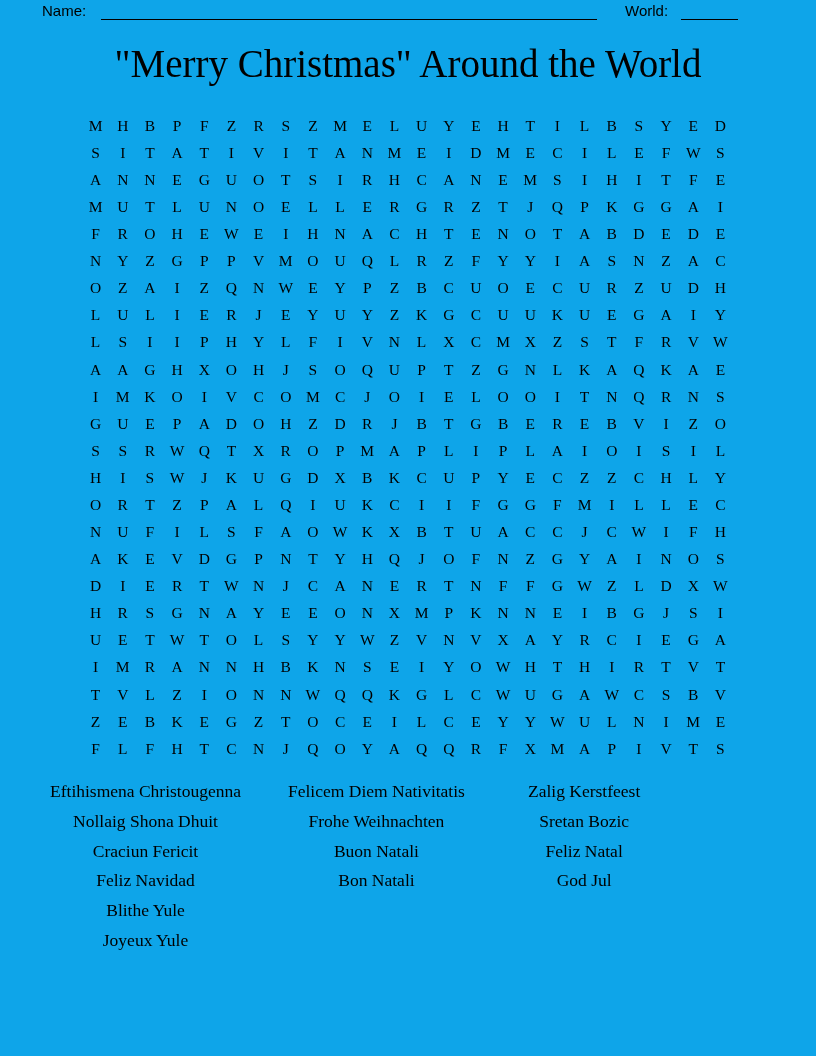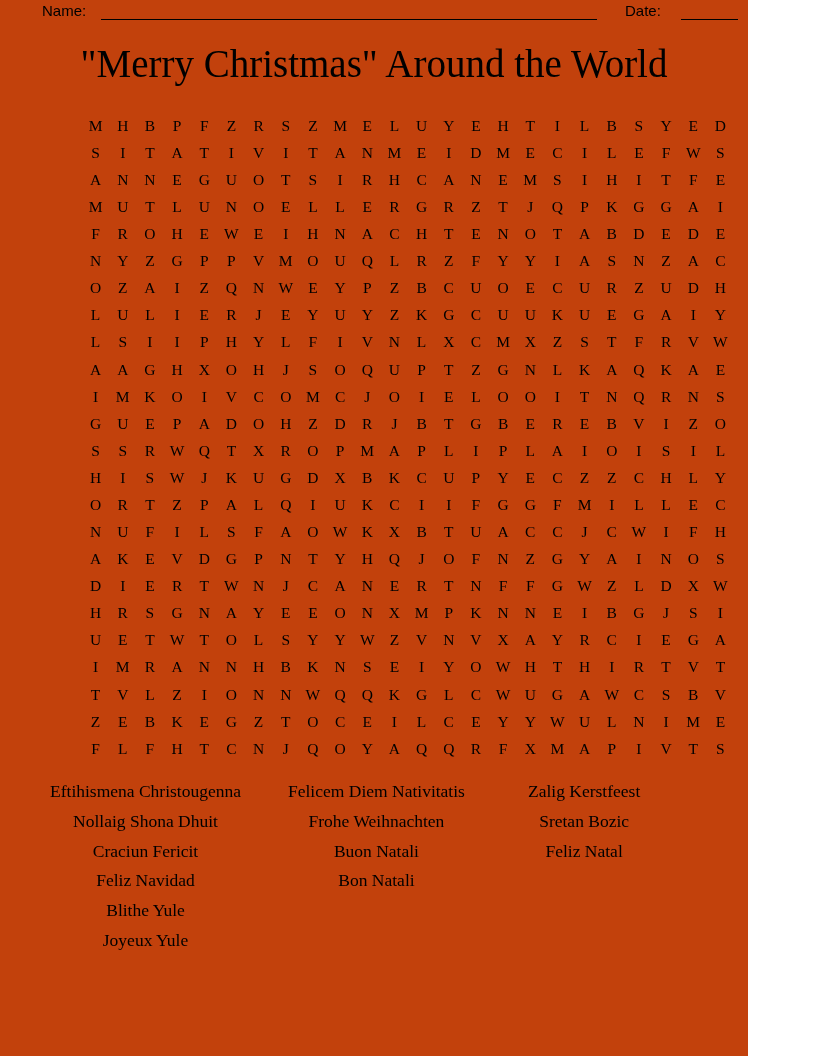--- a/index.html
+++ b/index.html
@@ -1,20 +1,20 @@
 <!DOCTYPE html>
 <html><head>
 <meta charset="utf-8">
 <style>
   html, body { margin: 0; padding: 0; }
   .page {
     position: relative;
-    width: 748px;
+    width: 816px;
     height: 1056px;
-    background: #c2410c;
+    background: #0ea5e9;
     color: #000000;
     font-family: "Liberation Serif", serif;
     overflow: hidden;
   }
   
   .hdr-label {
     position: absolute;
     font-family: "Liberation Sans", sans-serif;
     font-size: 15px;
     top: 2px;
@@ -81,21 +81,21 @@
   }
 </style>
 </head>
 <body>
 
 <div class="page">
 
   <span class="hdr-label name-label">Name:</span>
   <span class="blank-line name-line"></span>
 
-  <span class="hdr-label date-label">Date:</span>
+  <span class="hdr-label date-label">World:</span>
   <span class="blank-line date-line"></span>
 
   <div class="title">"Merry Christmas" Around the World</div>
 
   <div class="grid">
       <span class="cell">M</span>
       <span class="cell">H</span>
       <span class="cell">B</span>
       <span class="cell">P</span>
       <span class="cell">F</span>
@@ -684,16 +684,17 @@
     <div class="wl-col wl-col-2">
         <div class="word">Felicem Diem Nativitatis</div>
         <div class="word">Frohe Weihnachten</div>
         <div class="word">Buon Natali</div>
         <div class="word">Bon Natali</div>
       </div>
     <div class="wl-col wl-col-3">
         <div class="word">Zalig Kerstfeest</div>
         <div class="word">Sretan Bozic</div>
         <div class="word">Feliz Natal</div>
+        <div class="word">God Jul</div>
       </div>
   </div>
 
 </div>
 
 </body></html>

